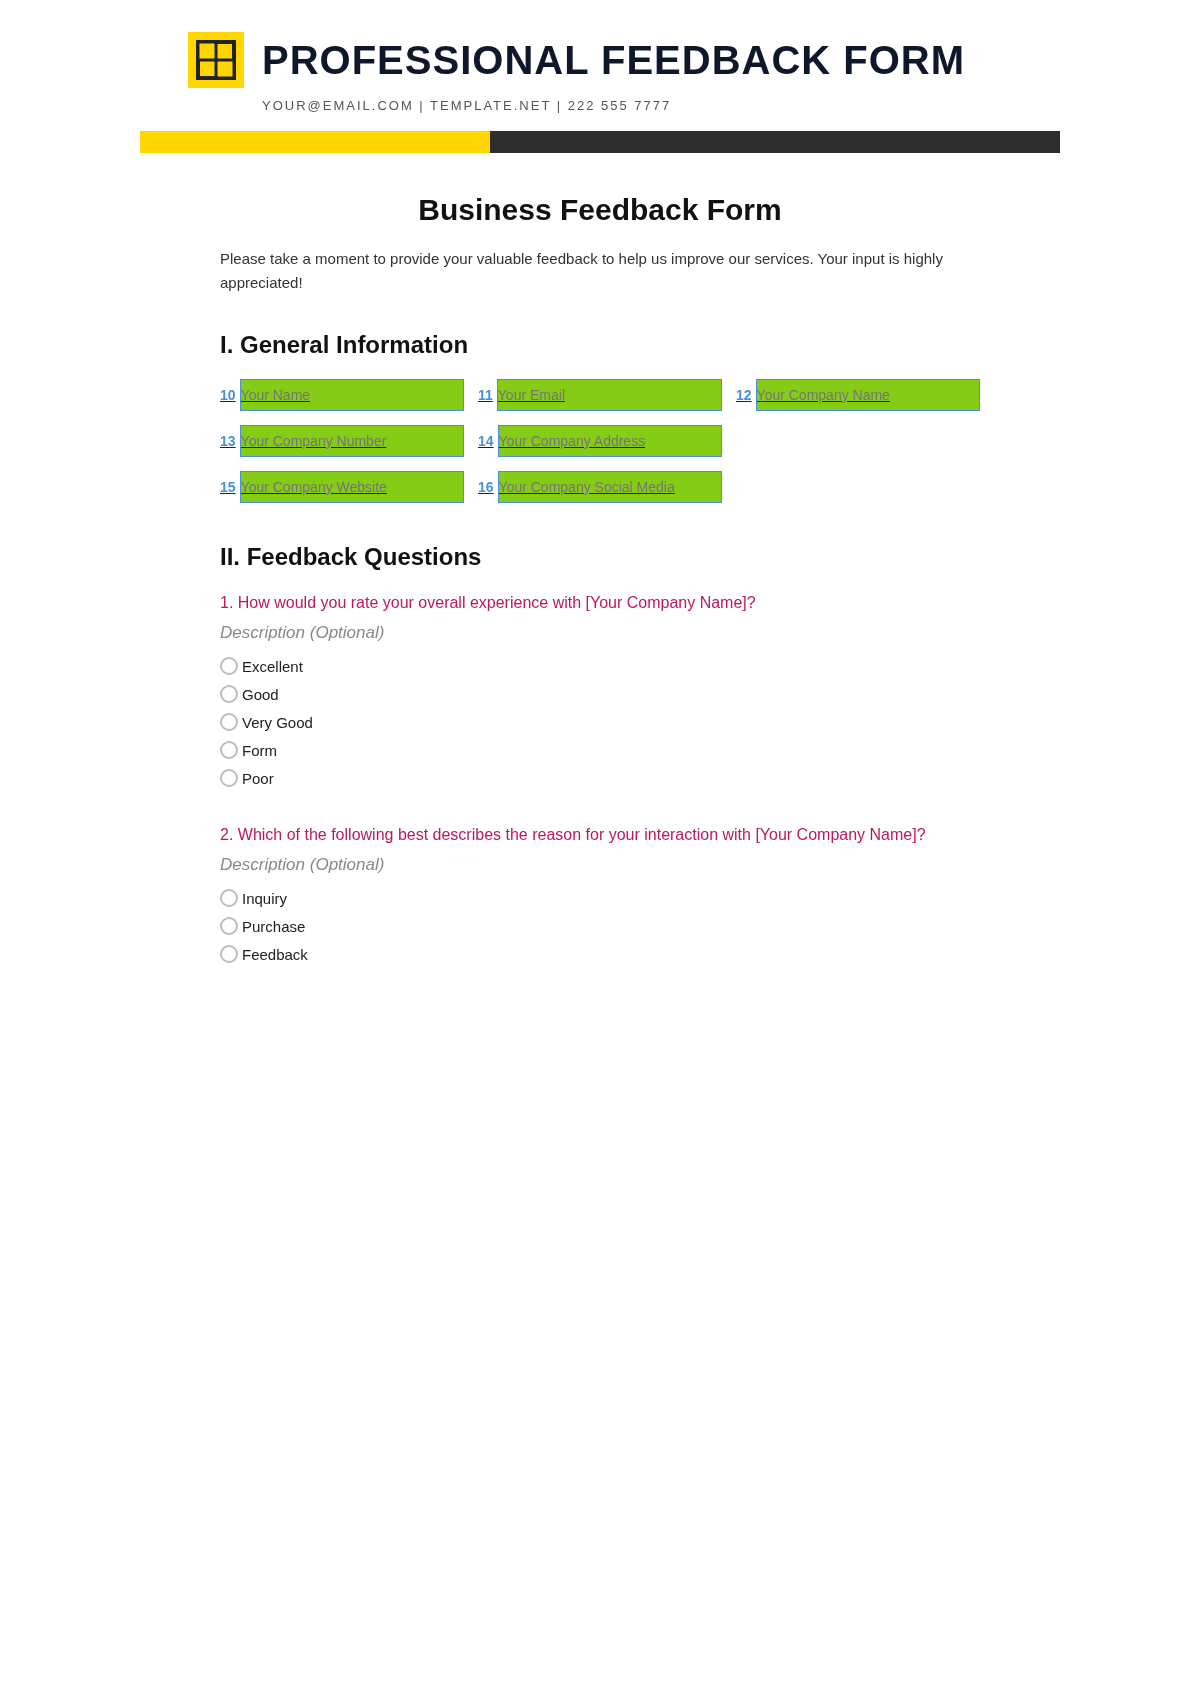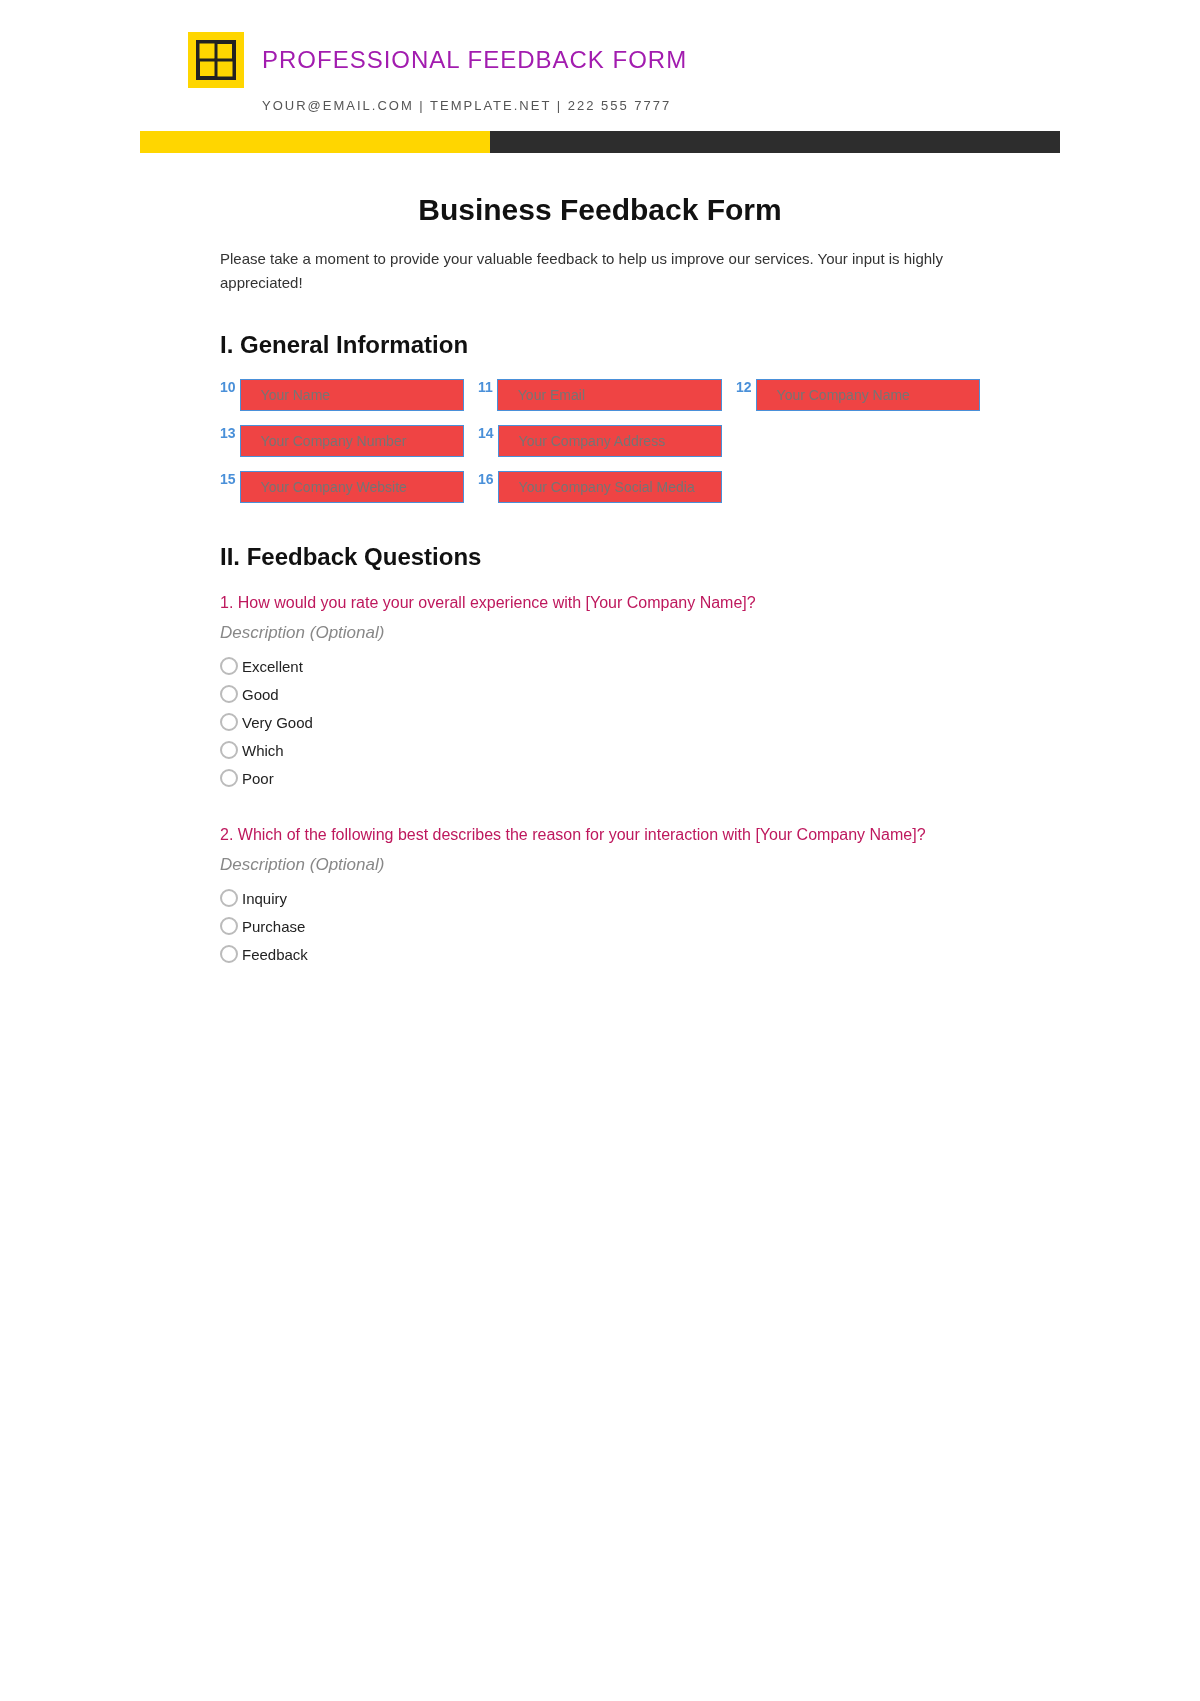--- a/index.html
+++ b/index.html
@@ -27,24 +27,24 @@
     .logo-icon {
       width: 56px;
       height: 56px;
       background: #FFD600;
       display: flex;
       align-items: center;
       justify-content: center;
       flex-shrink: 0;
     }
     .header-title {
-      font-size: 24px;
-      font-weight: 400;
+      font-size: 40px;
+      font-weight: 700;
       letter-spacing: 1px;
-      color: #a21caf;
+      color: #0f172a;
       text-transform: uppercase;
     }
     .header-subtitle {
       font-size: 13px;
       color: #555;
       letter-spacing: 2px;
       margin-left: 74px;
       margin-bottom: 18px;
       text-transform: uppercase;
     }
@@ -98,41 +98,42 @@
     
     .fields-row {
       display: flex;
       gap: 14px;
       margin-bottom: 14px;
       flex-wrap: wrap;
     }
 
     .field-item {
       display: flex;
-      align-items: flex-start;
+      align-items: center;
       gap: 0;
       flex: 1;
       min-width: 160px;
+      text-decoration: underline;
     }
 
     .field-num {
       color: #4A90D9;
       font-size: 14px;
       font-weight: 600;
       margin-right: 4px;
       white-space: nowrap;
     }
 
     .field-box {
       border: 1.5px solid #4A90D9;
-      padding: 7px 20px;
+      padding: 7px 0;
       font-size: 14px;
       color: #333;
       flex: 1;
-      background: #ef4444;
+      background: #84cc16;
       min-width: 0;
     }
 
     
     .feedback-section {
       margin-top: 40px;
     }
 
     .question-block {
       margin-bottom: 36px;
@@ -258,21 +259,21 @@
       <div class="radio-option">
         <span class="radio-circle"></span>
         <span>Good</span>
       </div>
       <div class="radio-option">
         <span class="radio-circle"></span>
         <span>Very Good</span>
       </div>
       <div class="radio-option">
         <span class="radio-circle"></span>
-        <span>Which</span>
+        <span>Form</span>
       </div>
       <div class="radio-option">
         <span class="radio-circle"></span>
         <span>Poor</span>
       </div>
     </div>
 
     <div class="question-block">
       <p class="question-title">
         <span>2. </span>Which of the following best describes the reason for your interaction with [Your Company Name]?

